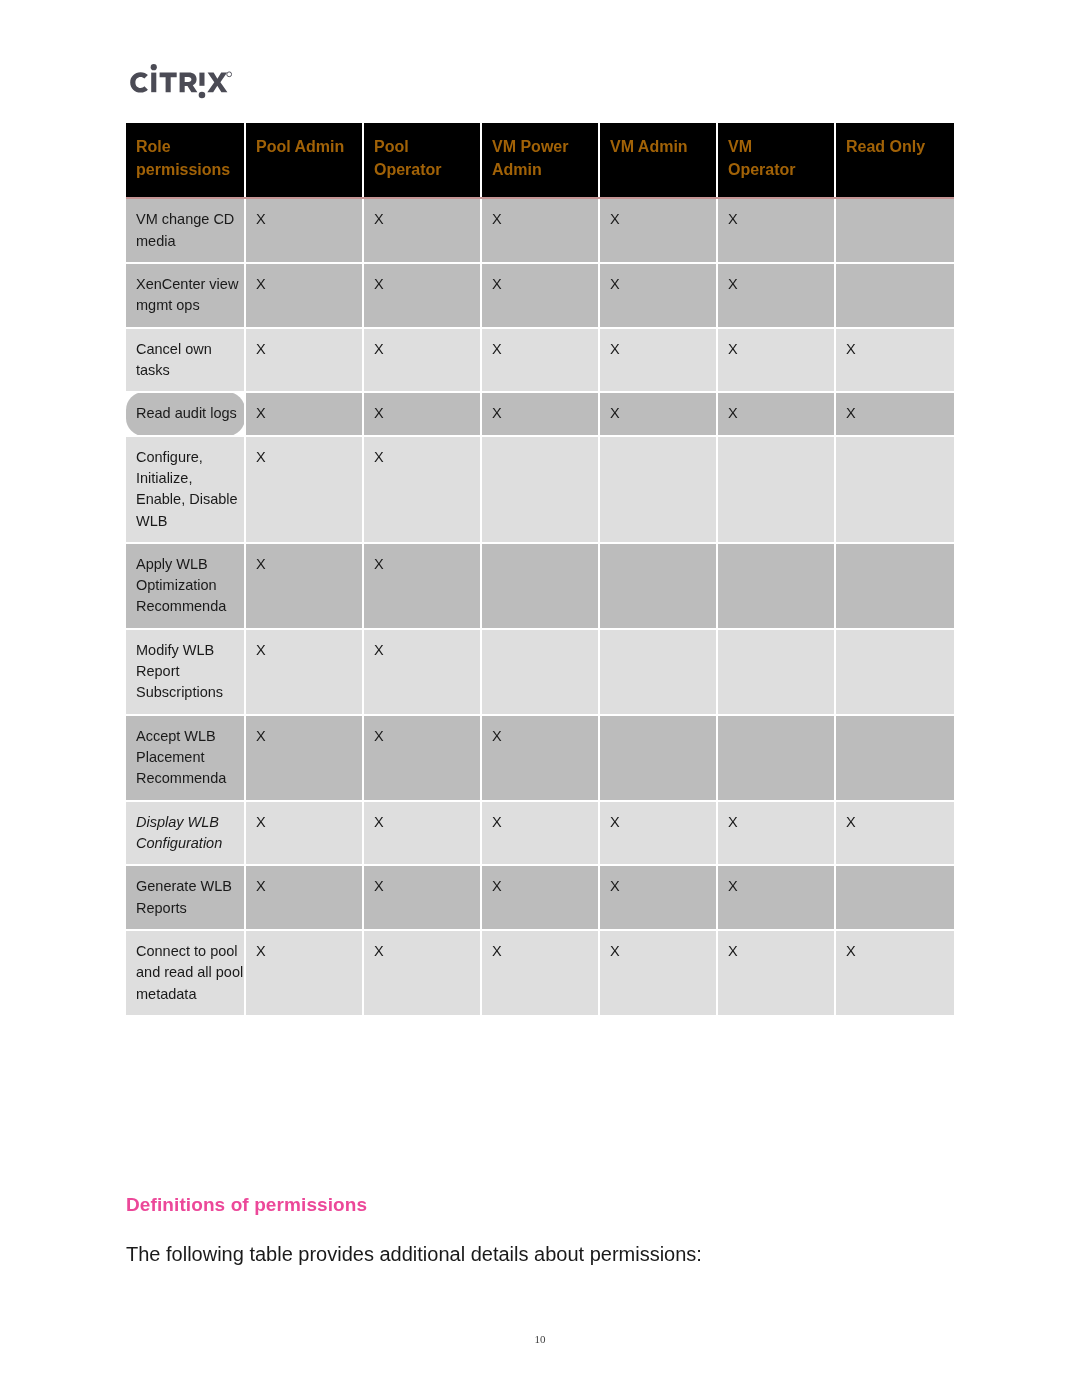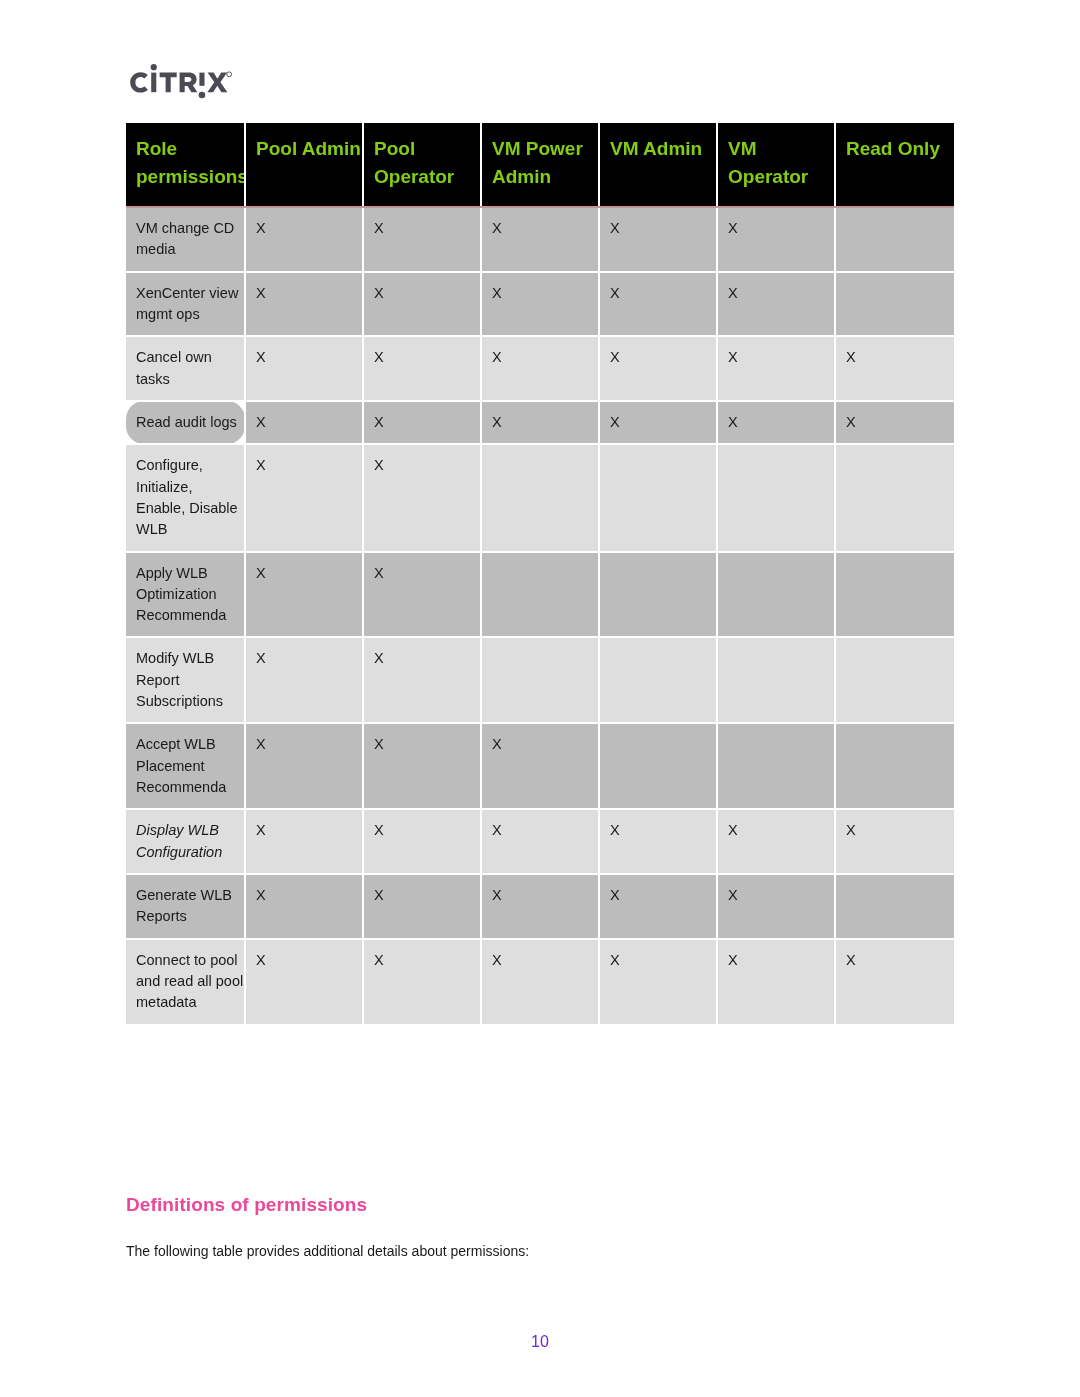--- a/index.html
+++ b/index.html
@@ -40,23 +40,23 @@
   .perm-table col.c0 { width: 119px; }
   .perm-table col.c1 { width: 118px; }
   .perm-table col.c2 { width: 118px; }
   .perm-table col.c3 { width: 118px; }
   .perm-table col.c4 { width: 118px; }
   .perm-table col.c5 { width: 118px; }
   .perm-table col.c6 { width: 119px; }
 
   .perm-table th {
     background: #000000;
-    color: #84cc16;
+    color: #a16207;
     font-weight: bold;
-    font-size: 19px;
+    font-size: 16px;
     text-align: left;
     vertical-align: top;
     padding: 12px 0 16px 10px;
     border-right: 2px solid #ffffff;
     border-bottom: 2px solid #c49494;
     line-height: 1.45;
     overflow: hidden;
     white-space: nowrap;
   }
   .perm-table th:last-child { border-right: none; }
@@ -85,31 +85,32 @@
     top: 1194px;
     font-size: 19px;
     font-weight: bold;
     color: #ec4899;
     letter-spacing: 0.1px;
   }
   .body-text {
     position: absolute;
     left: 126px;
     top: 1243px;
-    font-size: 14px;
+    font-size: 20px;
     color: #1a1a1a;
   }
   .page-number {
     position: absolute;
     left: 0;
     right: 0;
     top: 1333px;
     text-align: center;
-    font-size: 16px;
-    color: #6d28d9;
+    font-size: 11px;
+    color: #404040;
+    font-family: Liberation Serif, serif;
   }
 </style>
 </head>
 <body>
 
 <div class="logo-wrap">
   <svg class="logo-svg" width="106" height="38" viewBox="0 0 106 38">
     <g fill="#4b4b55">
 
       <path d="M14.6 9.2c-5.9 0-10.4 4.3-10.4 10.2S8.7 29.6 14.6 29.6c3.1 0 5.6-1.1 7.3-2.9l-3.5-3.4c-1 1-2.3 1.6-3.8 1.6-3.1 0-5.2-2.3-5.2-5.5s2.1-5.5 5.2-5.5c1.5 0 2.8.6 3.8 1.6l3.5-3.4c-1.7-1.8-4.2-2.9-7.3-2.9z"></path>

